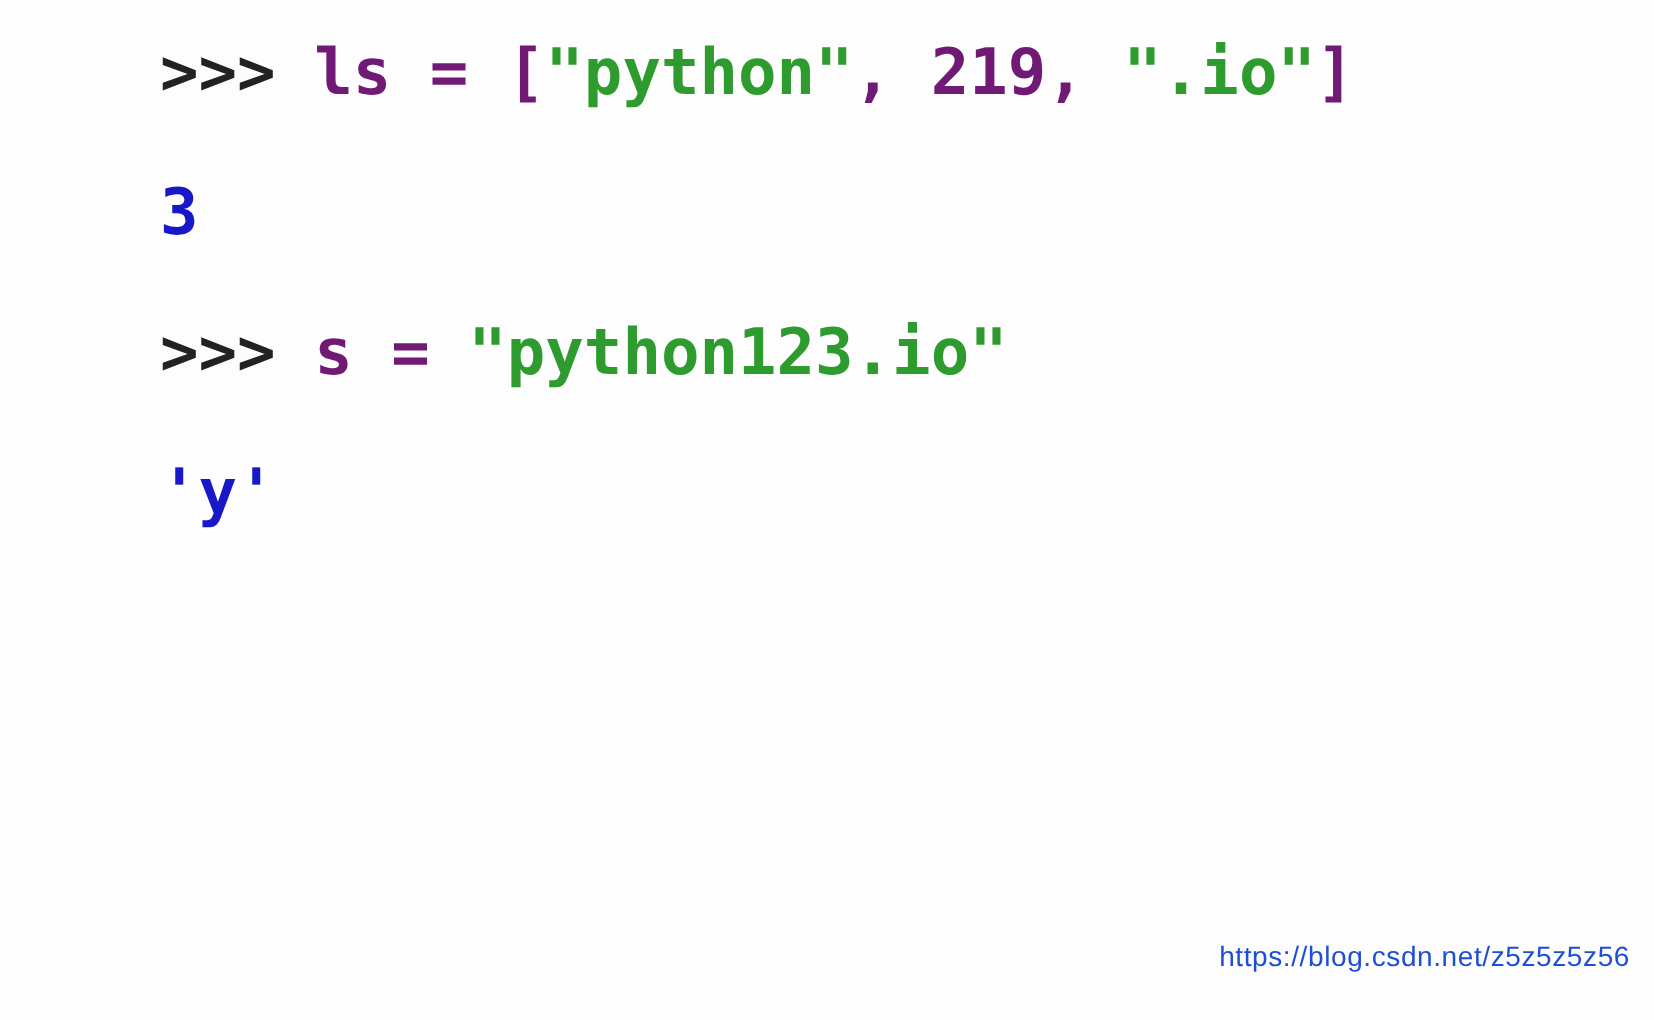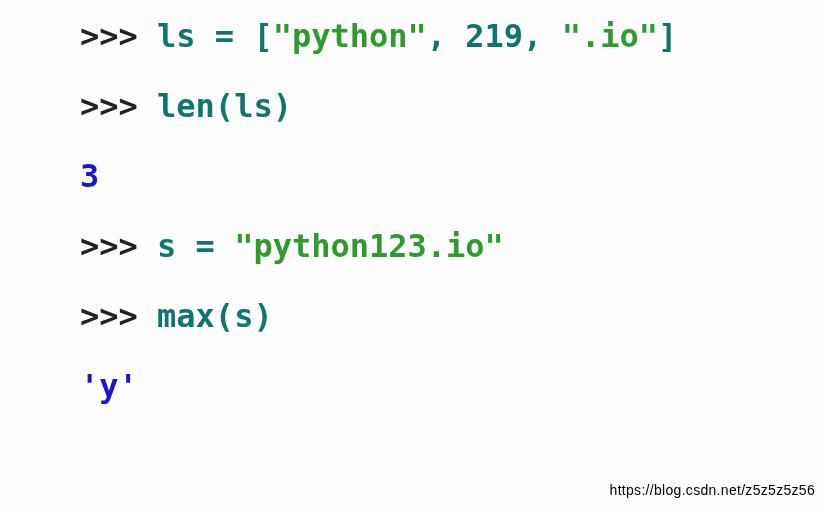--- a/index.html
+++ b/index.html
@@ -16,47 +16,45 @@
   }
   .code-block {
     padding: 20px 0 0 80px;
     line-height: 1.0;
   }
   .line {
     margin-bottom: 38px;
     white-space: pre;
   }
   .prompt { color: #222; }
-  .txt    { color: #0f766e; }
+  .txt    { color: #701a75; }
   .str    { color: #2e9b2e; } 
   .num    { color: #1818c8; } 
   .out    { color: #1818c8; }
   .watermark {
     position: absolute;
-    bottom: 12px;
+    bottom: 24px;
     right: 12px;
     font-family: Arial, sans-serif;
     font-size: 14px;
     font-weight: normal;
-    color: #000000;
+    color: #1d4ed8;
     letter-spacing: 0.3px;
   }
 </style>
 </head>
 <body>
 
 <div class="code-block">
 
   <div class="line"><span class="prompt">&gt;&gt;&gt; </span><span class="txt">ls</span><span class="txt"> = </span><span class="txt">[</span><span class="str">"python"</span><span class="txt">, </span><span class="txt">219</span><span class="txt">, </span><span class="str">".io"</span><span class="txt">]</span></div>
 
-  <div class="line"><span class="prompt">&gt;&gt;&gt; </span><span class="txt">len(ls)</span></div>
 
   <div class="line"><span class="num">3</span></div>
 
   <div class="line"><span class="prompt">&gt;&gt;&gt; </span><span class="txt">s</span><span class="txt"> = </span><span class="str">"python123.io"</span></div>
 
-  <div class="line"><span class="prompt">&gt;&gt;&gt; </span><span class="txt">max(s)</span></div>
 
   <div class="line"><span class="out">'y'</span></div>
 
 </div>
 
 <div class="watermark">https://blog.csdn.net/z5z5z5z56</div>
 
 </body></html>

